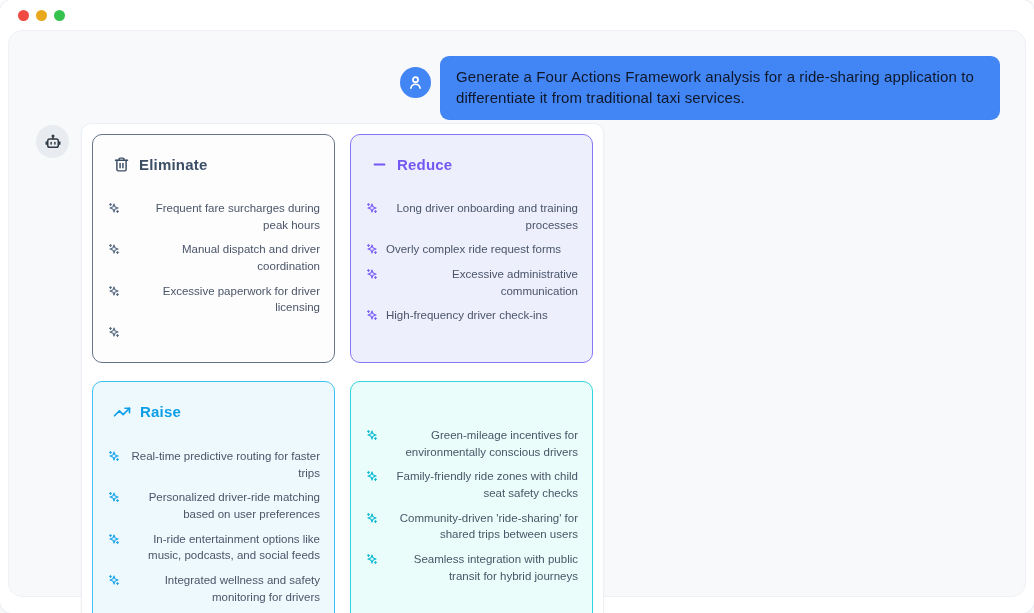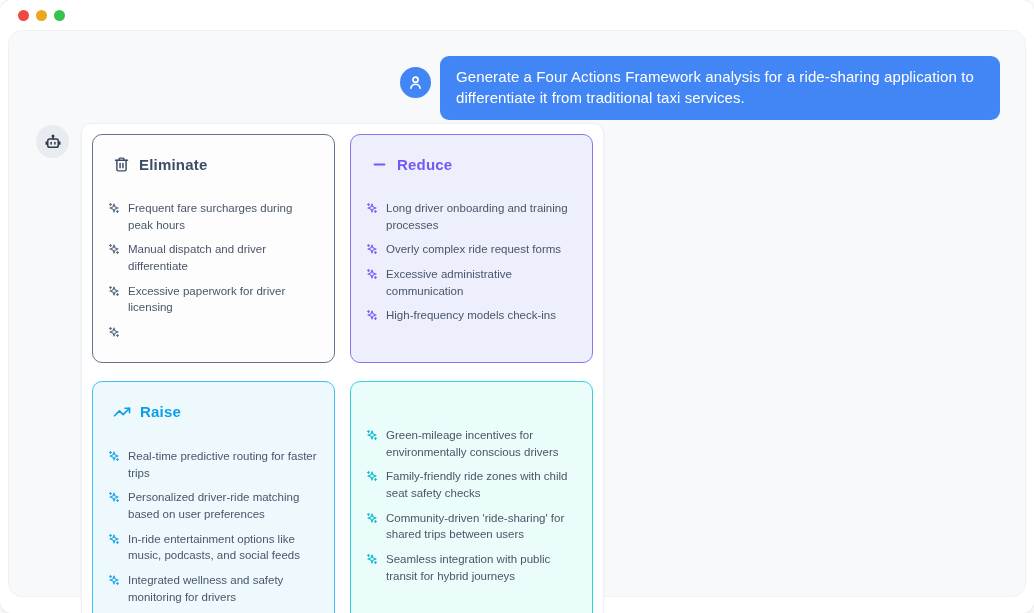--- a/index.html
+++ b/index.html
@@ -22,21 +22,21 @@
     background:#f7f9fb; border-radius:14px; border:1px solid #eef1f5;
   }
 
   
   .user-row { position:absolute; top:25px; left:0; right:25px; display:flex; justify-content:flex-end; align-items:flex-start; gap:9px; }
   .user-avatar {
     width:31px; height:31px; border-radius:50%; background:#4285f4; flex:0 0 auto;
     display:flex; align-items:center; justify-content:center; margin-top:11px;
   }
   .bubble {
-    max-width:560px; background:#4285f4; color:#ffffff; border-radius:9px;
+    max-width:560px; background:#4285f4; color:#0f172a; border-radius:9px;
     padding:11px 16px 12px; font-size:15px; line-height:1.38; letter-spacing:.1px;
   }
 
   
   .bot-avatar {
     position:absolute; left:27px; top:94px; width:33px; height:33px; border-radius:50%;
     background:#e8ebef; display:flex; align-items:center; justify-content:center; color:#2f3a46;
   }
   .response-card {
     position:absolute; left:72px; top:92px; width:523px; min-height:466px;
@@ -51,21 +51,21 @@
     background:var(--bg,#fff); border:1.5px solid var(--bd,#94a3b8);
   }
   .quad.row1 { min-height:168px; }
   .quad.row2 { min-height:217px; }
   .quad-head { display:flex; align-items:flex-start; gap:9px; margin:3px 0 0 6px; color:var(--tc,#334155); }
   .quad-head .qicon { display:flex; color:var(--tc,#334155); }
   .qtitle { font-size:15px; font-weight:700; letter-spacing:.2px; }
   .qlist { list-style:none; margin:27px 0 0 1px; }
   .qitem { display:flex; align-items:flex-start; gap:8px; margin-bottom:8px; color:#4a5568; }
   .qitem .sparkle { display:flex; margin-top:2px; color:var(--ac,#64748b); flex:0 0 auto; }
-  .qtext { font-size:11.5px; line-height:1.45; }
+  .qtext { font-size:11.5px; line-height:1.45;text-align:right; }
 
   svg { display:block; }
 </style>
 </head>
 <body>
 
 <svg width="0" height="0" style="position:absolute">
   <defs>
     <symbol id="spark" viewBox="0 0 24 24">
       <g fill="none" stroke="currentColor" stroke-width="2.4" stroke-linecap="round" stroke-linejoin="round">
@@ -141,21 +141,21 @@
                   </svg>
                 </span>
                 <span class="qtext">Frequent fare surcharges during peak hours</span>
               </li>
             <li class="qitem">
                 <span class="sparkle">
                   <svg width="12" height="12">
                     <use href="#spark"></use>
                   </svg>
                 </span>
-                <span class="qtext">Manual dispatch and driver differentiate</span>
+                <span class="qtext">Manual dispatch and driver coordination</span>
               </li>
             <li class="qitem">
                 <span class="sparkle">
                   <svg width="12" height="12">
                     <use href="#spark"></use>
                   </svg>
                 </span>
                 <span class="qtext">Excessive paperwork for driver licensing</span>
               </li>
             <li class="qitem">
@@ -201,21 +201,21 @@
                   </svg>
                 </span>
                 <span class="qtext">Excessive administrative communication</span>
               </li>
             <li class="qitem">
                 <span class="sparkle">
                   <svg width="12" height="12">
                     <use href="#spark"></use>
                   </svg>
                 </span>
-                <span class="qtext">High-frequency models check-ins</span>
+                <span class="qtext">High-frequency driver check-ins</span>
               </li>
           </ul>
         </section>
 
         <section class="quad row2" style="--bg: #eef9fe; --bd: #3ec0f7; --tc: #0c9fe8; --ac: #22a7ec;">
           <header class="quad-head">
             <span class="qicon">
               <svg width="18" height="18" viewBox="0 0 24 24" fill="none" stroke="currentColor" stroke-width="2.2" stroke-linecap="round" stroke-linejoin="round">
                 <polyline points="22 7 13.5 15.5 8.5 10.5 2 17"></polyline>
                   <polyline points="16 7 22 7 22 13"></polyline>

